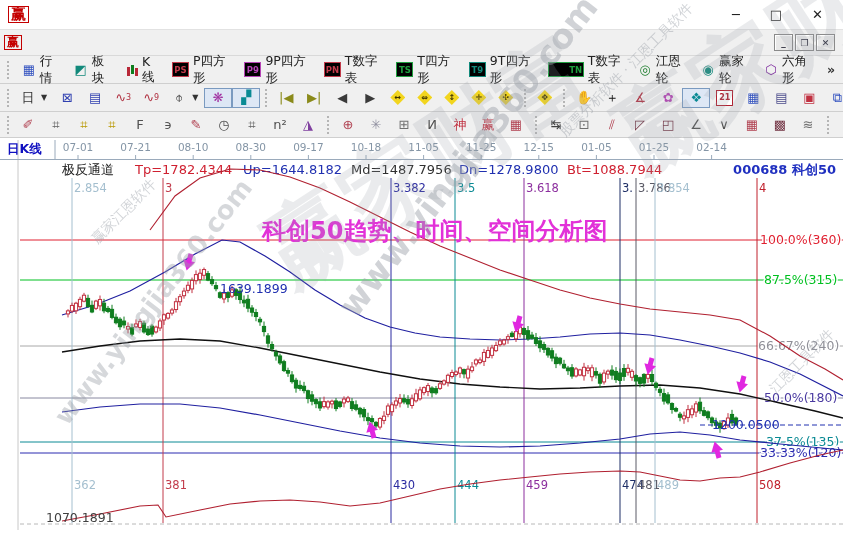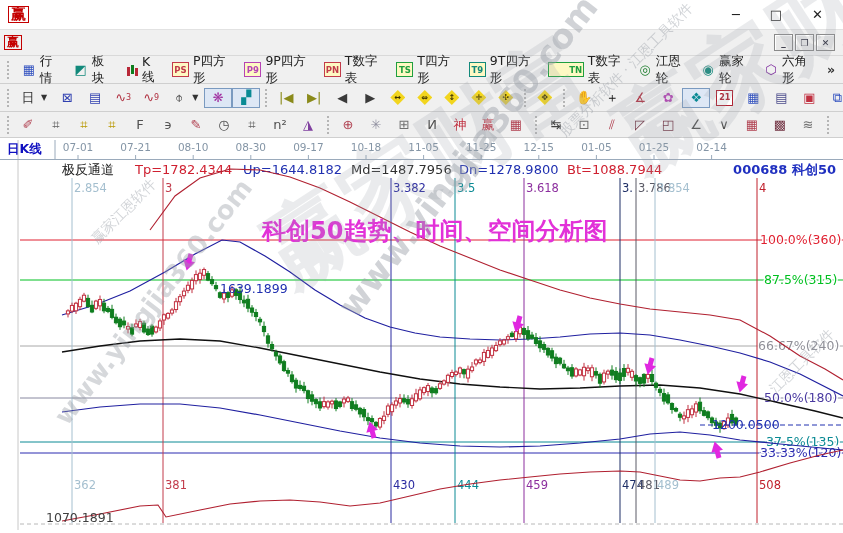--- a/index.html
+++ b/index.html
@@ -27,21 +27,21 @@
     font-size:12.5px;color:#222;padding:0 2px;}
   #tb1{top:56px;height:28px;}
   #tb2{top:84px;height:28px;}
   #tb3{top:112px;height:26px;}
   .tbtn{display:inline-flex;align-items:center;gap:4px;padding:1px 5px;border:1px solid transparent;}
   .tbtn.act{border:1px solid #7a9ac0;background:#dde7f5;}
   .gi{display:inline-flex;align-items:center;justify-content:center;width:16px;height:16px;
     font-size:13px;line-height:16px;}
   .gi sub{font-size:8px;}
   .boxi{display:inline-flex;align-items:center;justify-content:center;width:17px;height:13px;
-    font-size:8.5px;font-weight:bold;background:#fef9c3;border-width:1px;border-style:solid;}
+    font-size:8.5px;font-weight:bold;background:#000000;border-width:1px;border-style:solid;}
   .cali{width:15px;height:14px;background:#fff;border:1px solid #b02030;color:#b02030;
     font-size:8px;font-weight:bold;display:inline-flex;align-items:center;justify-content:center;}
   .klinei{width:14px;height:14px;display:inline-block;background:
     linear-gradient(#b82838,#b82838) 1px 4px/3px 9px no-repeat,
     linear-gradient(#0e7d1e,#0e7d1e) 5px 2px/3px 9px no-repeat,
     linear-gradient(#b82838,#b82838) 9px 5px/3px 8px no-repeat;}
   .diai{width:15px;height:15px;display:inline-flex;align-items:center;justify-content:center;
     background:#f2d51e;clip-path:polygon(50% 0,100% 50%,50% 100%,0 50%);
     font-size:8px;color:#3a3000;font-weight:bold;}
   .grip{width:2px;height:18px;border-left:2px dotted #b5b5b5;margin:0 5px;}

